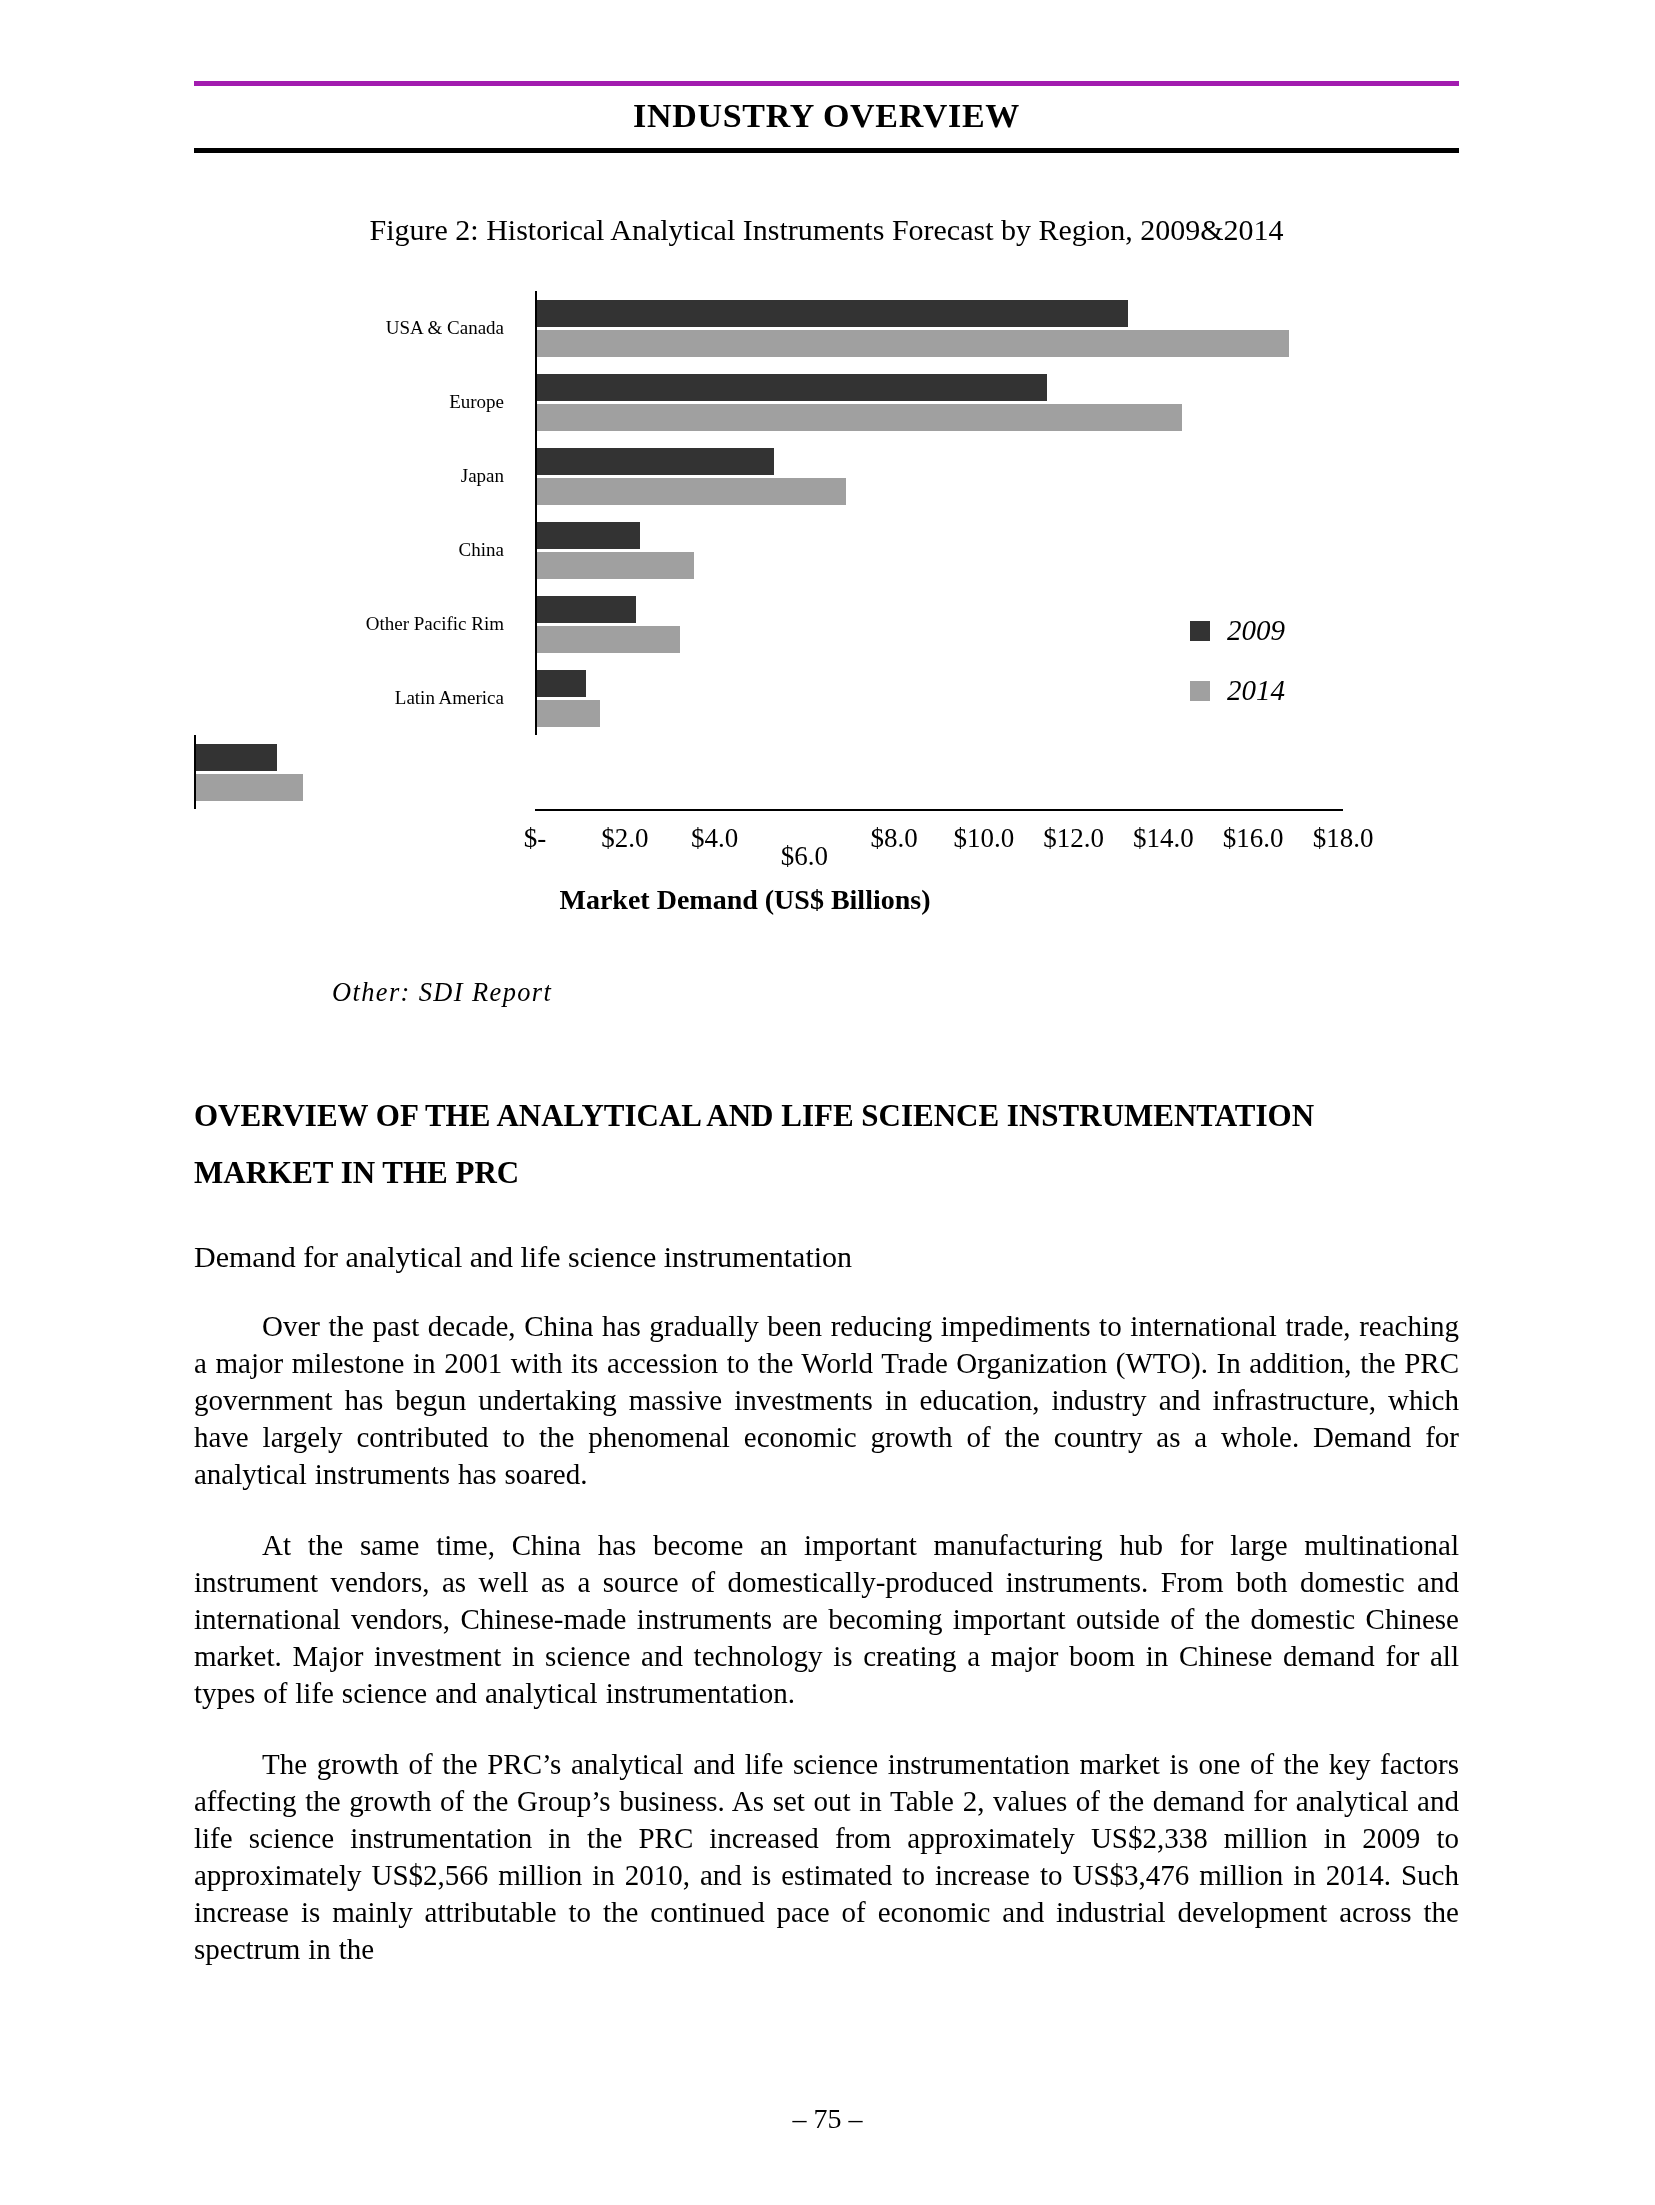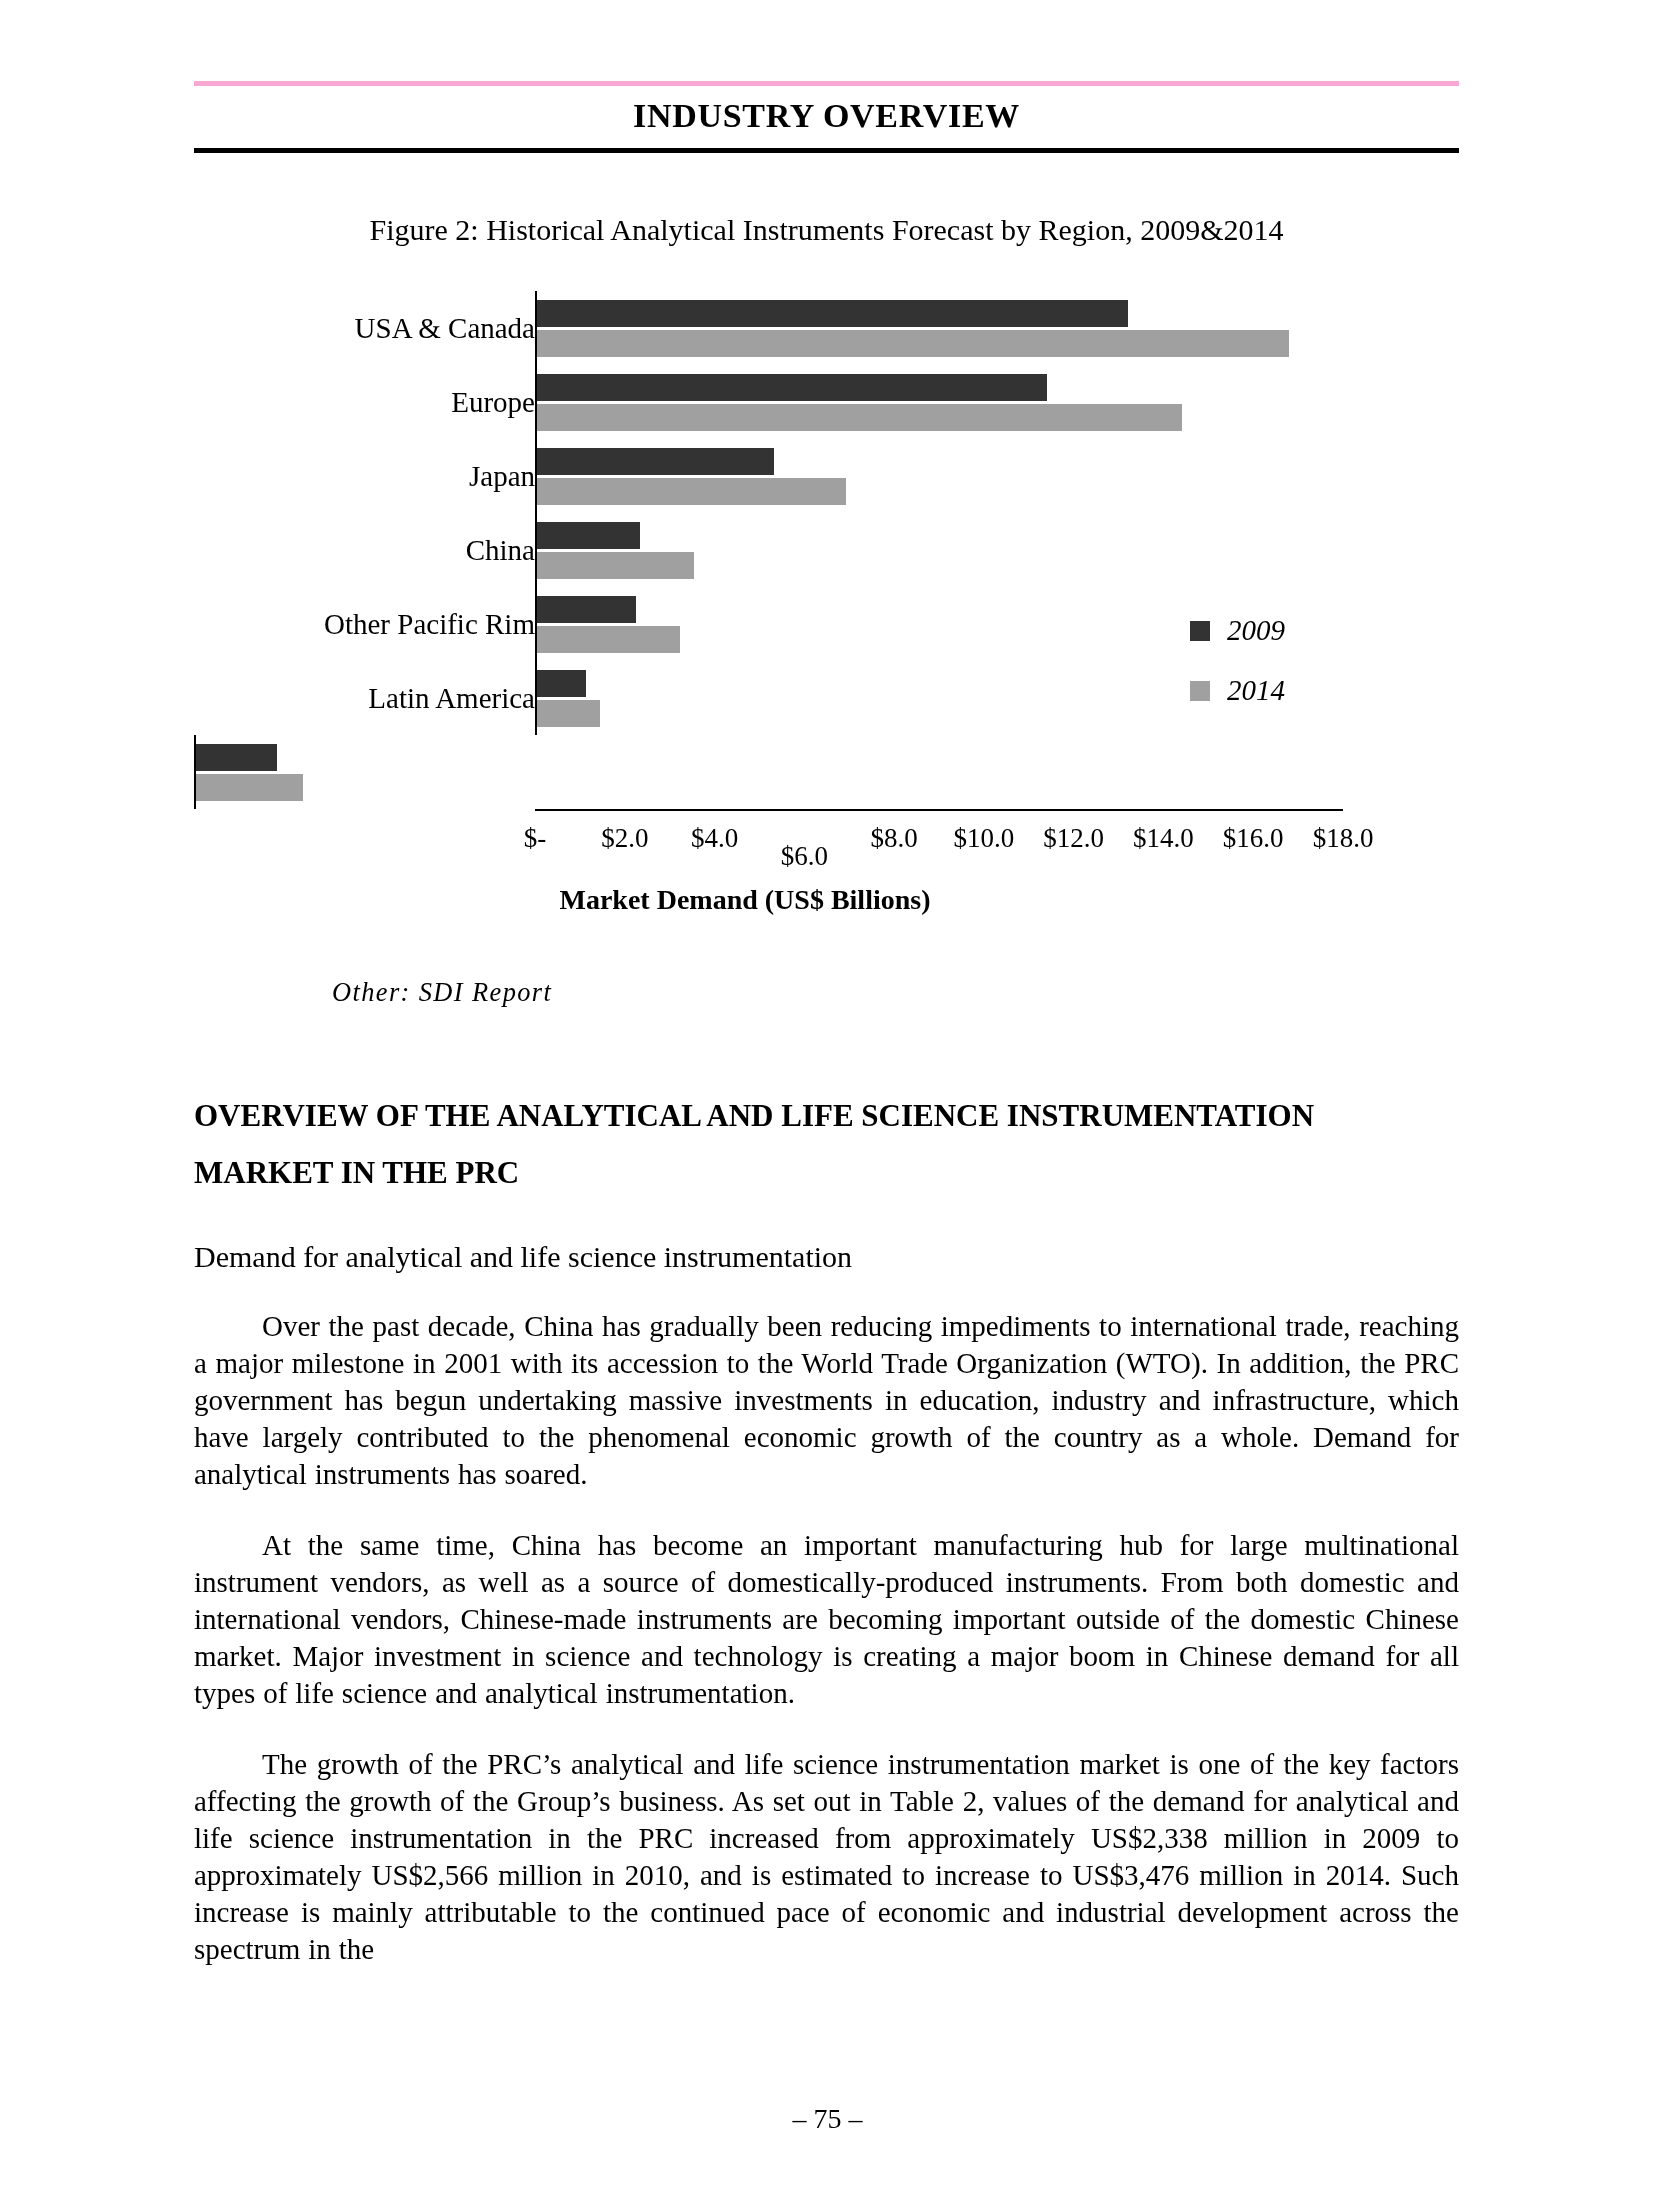--- a/index.html
+++ b/index.html
@@ -7,40 +7,40 @@
     position:relative;
     width:1655px; height:2205px;
     margin:0 auto;
     background:#ffffff;
     color:#000000;
     font-family:"Liberation Serif","DejaVu Serif",serif;
     overflow:hidden;
   }
   .header {
     margin:81px 196px 0 194px;
-    border-top:5px solid #f9a8d4;
+    border-top:5px solid #a21caf;
     border-bottom:5px solid #000;
     padding:11.4px 0 13px 0;
     text-align:center;
   }
   .header-title { font-size:34px; font-weight:bold; letter-spacing:0.7px; }
 
   .figure-title {
     margin:60px 196px 0 194px;
     text-align:center;
     font-weight:normal;
     font-size:30px;
   }
 
   .chart { position:relative; margin:44px 196px 0 194px; }
   .crow  { display:flex; height:74px; }
   .clabel{
-    width:341px; box-sizing:border-box; 
+    width:341px; box-sizing:border-box; padding-right:31px;
     display:flex; align-items:center; justify-content:flex-end;
-    font-size:29px; white-space:nowrap;
+    font-size:19px; white-space:nowrap;
   }
   .cbars {
     width:808px; box-sizing:border-box;
     border-left:2.1px solid #000;
     display:flex; flex-direction:column; justify-content:center; gap:3.6px;
   }
   .bar { height:26.4px; }
   .axis-bottom { margin-left:341px; width:808px; height:0; border-top:2.9px solid #000; }
   .ticks { position:relative; margin-left:341px; width:808px; height:44px; }
   .tick  { position:absolute; top:11.4px; transform:translateX(-50%); font-size:27px; white-space:nowrap; }

